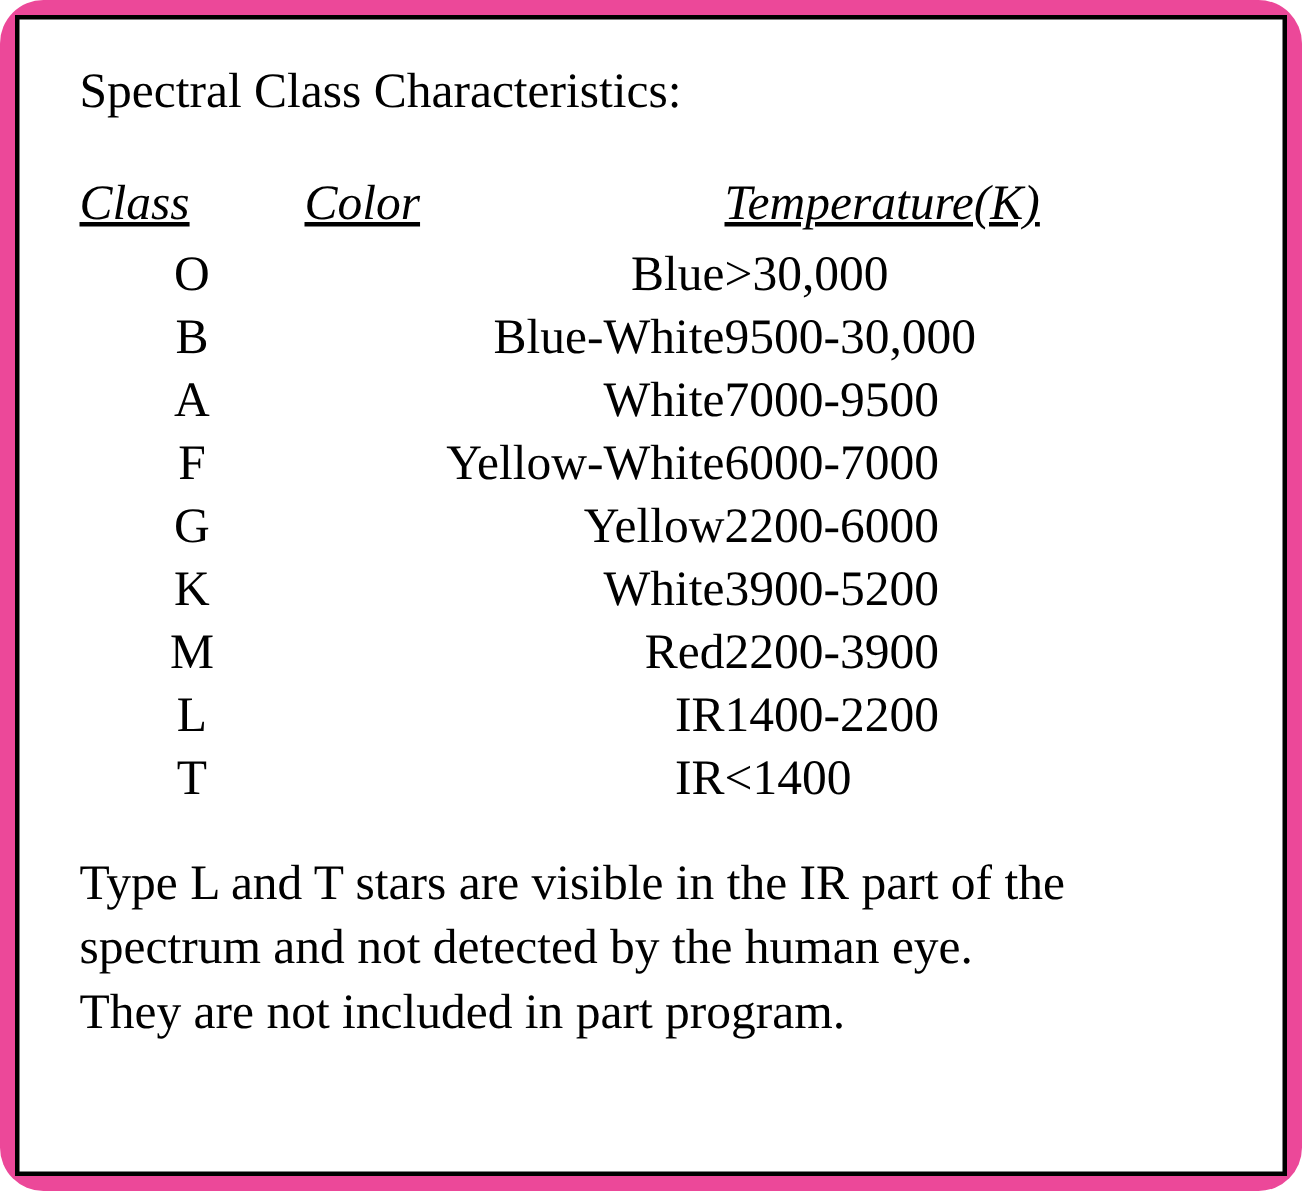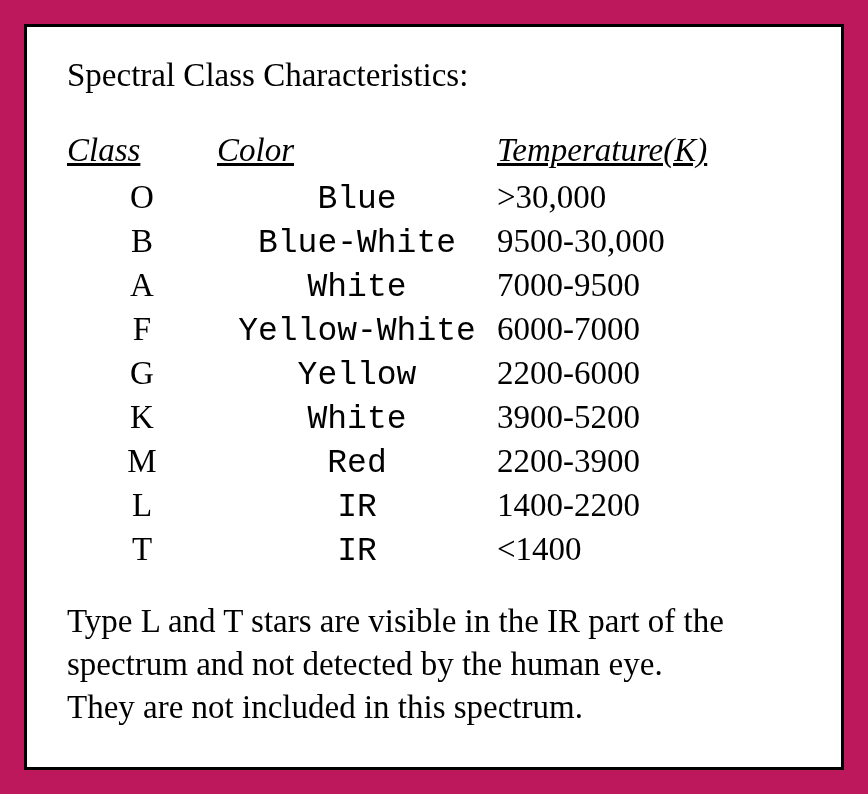--- a/index.html
+++ b/index.html
@@ -11,22 +11,23 @@
     width: 868px;
     height: 794px;
     font-family: "Liberation Serif", serif;
     color: #000000;
     overflow: hidden;
   }
   .slide {
     box-sizing: border-box;
     width: 868px;
     height: 794px;
-    padding: 24px;
-    background: #be185d;
+    padding: 10px;
+    background: #ec4899;
+    border-radius: 29px;
   }
   .frame {
     box-sizing: border-box;
     width: 100%;
     height: 100%;
     border: 3px solid #000000;
     padding: 28px 34px 20px 40px;
     background: #ffffff;
   }
   .title {
@@ -53,21 +54,21 @@
     text-decoration: underline;
     padding-bottom: 10px;
     font-style: italic;
   }
   th.c-class, td.c-class { width: 150px; }
   th.c-color, td.c-color { width: 280px; }
   th.c-temp,  td.c-temp  { width: 270px; }
 
   td.c-class { text-align: center; padding-left: 0; }
   th.c-class { text-align: left; }
-  td.c-color { text-align: center; font-family: Liberation Mono, monospace; }
+  td.c-color { text-align: right; }
   th.c-color { text-align: left; }
   td.c-temp  { text-align: left; }
   th.c-temp  { text-align: left; padding-left: 6px; }
 
   .note {
     margin-top: 27px;
     font-size: 33px;
     line-height: 1.30;
   }
   .note p { margin: 0; white-space: pre; }
@@ -133,17 +134,17 @@
           <td class="c-class">T</td>
           <td class="c-color">IR</td>
           <td class="c-temp">&lt;1400</td>
         </tr>
       </tbody>
     </table>
 
     <div class="note">
       <p>Type L and T stars are visible in the IR part of the</p>
       <p>spectrum and not detected by the human eye.</p>
-      <p>They are not included in this spectrum.</p>
+      <p>They are not included in part program.</p>
     </div>
 
   </div>
 </div>
 
 </body></html>

